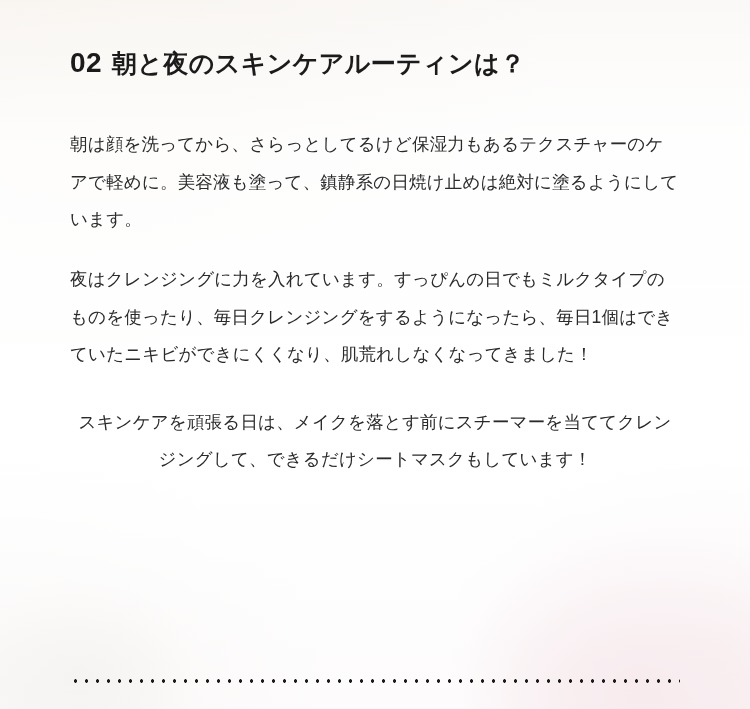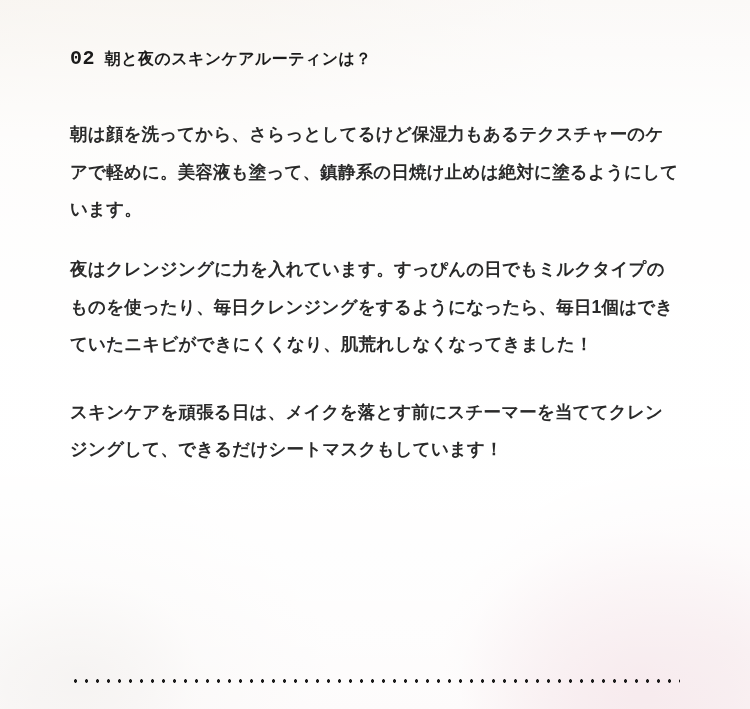--- a/index.html
+++ b/index.html
@@ -74,42 +74,42 @@
     padding-top: 47px;
     font-size: 20px;
     font-weight: bold;
     letter-spacing: 0.02em;
     color: #1b1b1b;
     display: flex;
     align-items: baseline;
     gap: 10px;
   }
   .heading-num {
-    font-size: 20px;
+    font-size: 28px;
     font-weight: bold;
     color: #1b1b1b;
-    font-family: Liberation Mono, monospace;
+    font-family: Liberation Sans, sans-serif;
   }
   .heading-text {
-    font-size: 16px;
+    font-size: 25px;
     font-weight: bold;
     color: #1b1b1b;
   }
 
   .body-block {
     margin: 0;
     font-size: 17.5px;
     line-height: 2.15;
     color: #2a2a2a;
     letter-spacing: 0.01em;
-    font-weight: 700;
+    font-weight: 400;
   }
   .body-block.first { margin-top: 46px; }
   .body-block.mid   { margin-top: 22px; }
-  .body-block.last  { margin-top: 30px; }
+  .body-block.last  { margin-top: 30px; text-align: center; }
 
   .divider {
     position: absolute;
     left: 70px;
     right: 70px;
     bottom: 26px;
     height: 4px;
     z-index: 1;
     background-image: radial-gradient(circle, #1c1c1c 0 1.6px, rgba(0,0,0,0) 1.9px);
     background-size: 11px 4px;

